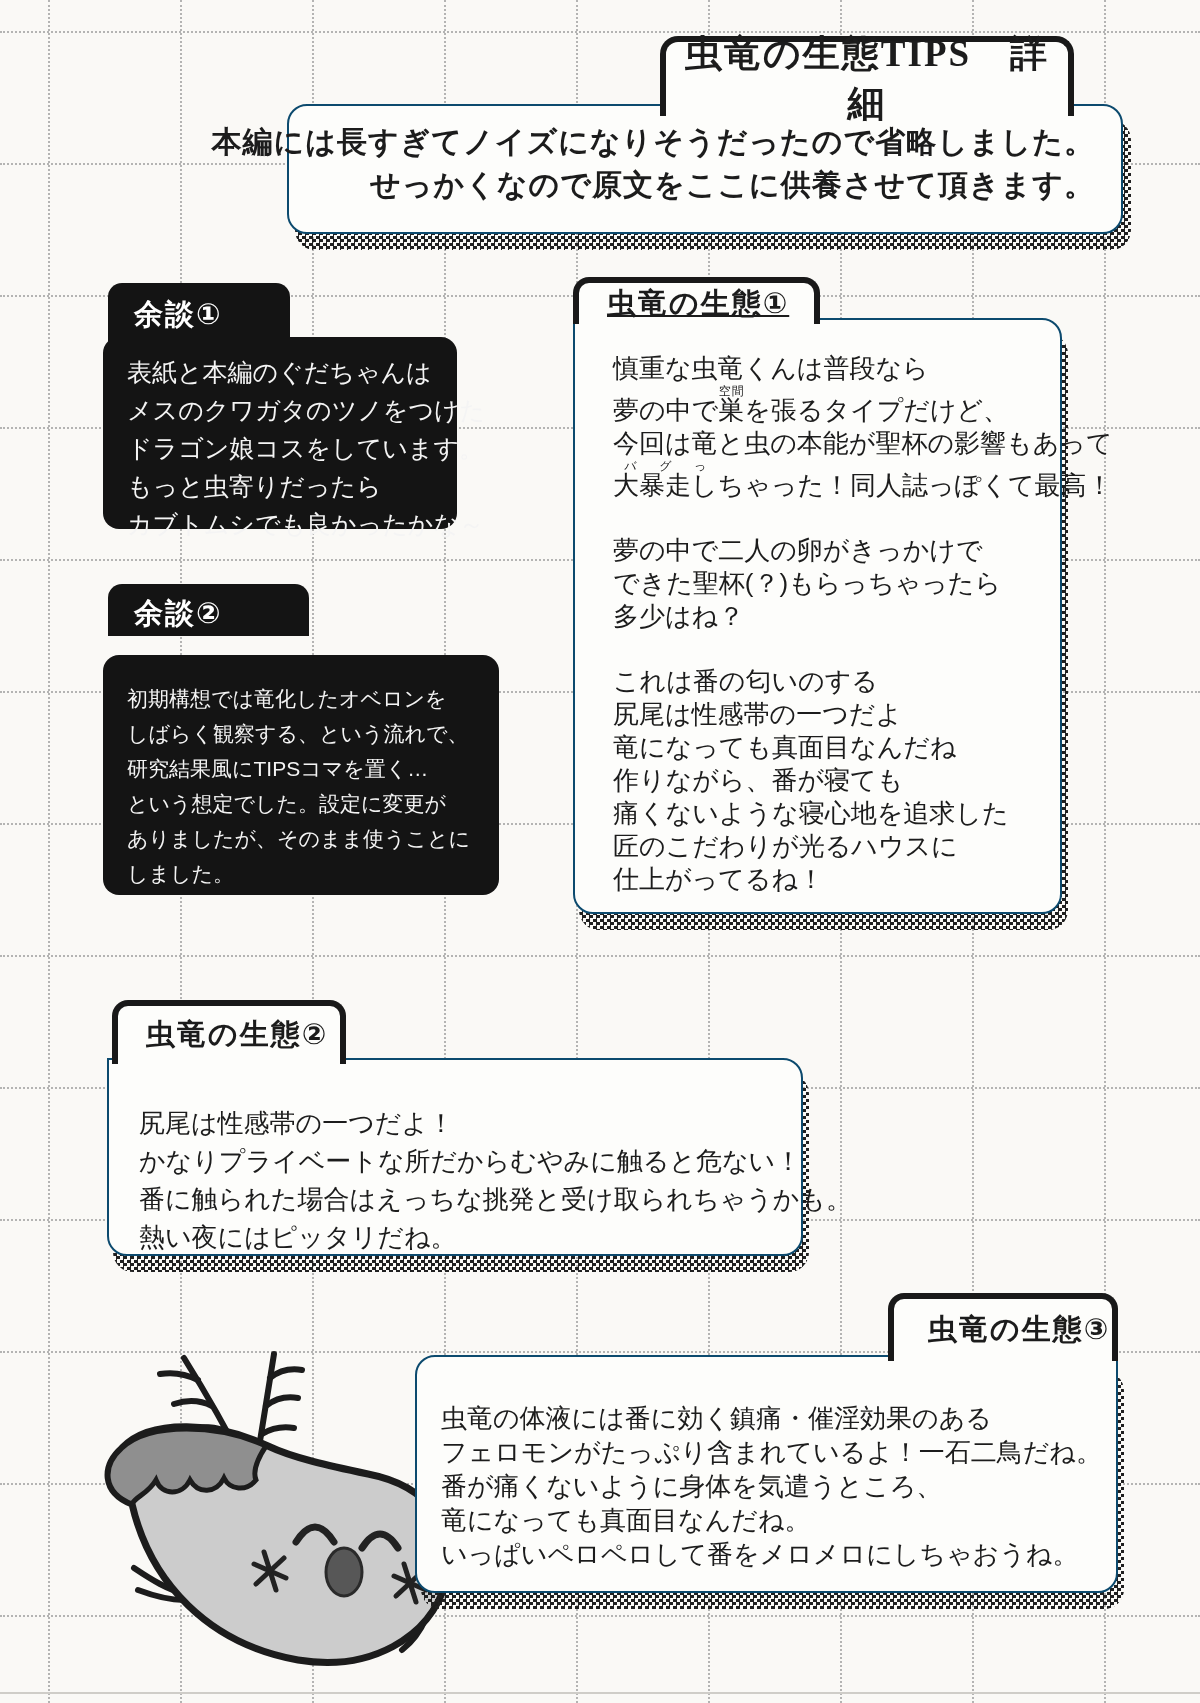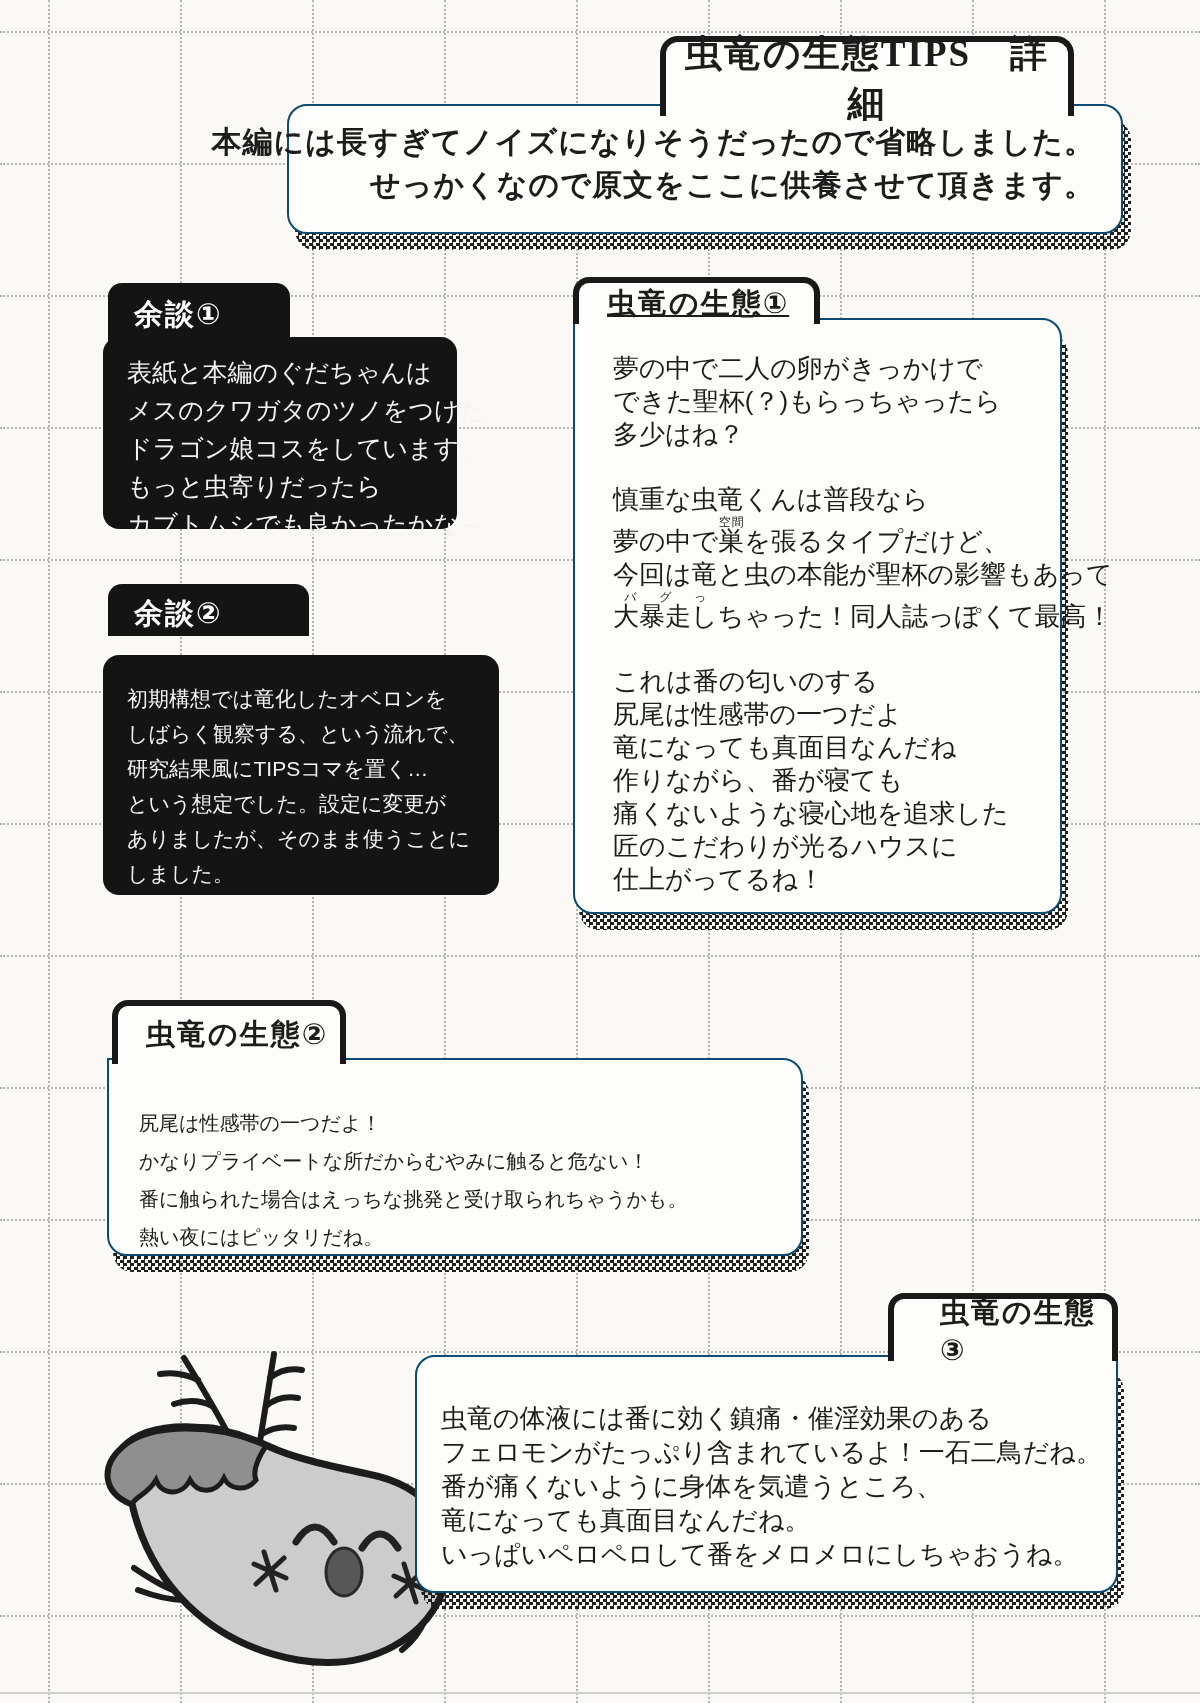--- a/index.html
+++ b/index.html
@@ -29,21 +29,21 @@
   .title-text{font-size:37px;font-weight:bold;letter-spacing:2px;width:100%;text-align:center;}
   .sub-lines{position:absolute;top:14px;right:26px;text-align:right;font-size:30px;font-weight:bold;line-height:43px;letter-spacing:1px;}
   .tab-label{font-size:29px;letter-spacing:2px;}
   .tline{white-space:nowrap;}
   .tpara + .tpara{margin-top:32px;}
   ruby rt{font-size:12px;letter-spacing:0;}
   
   #aside1-text{padding:16px 0 0 24px;font-size:25px;line-height:38px;}
   #aside2-text{padding:26px 0 0 24px;font-size:21px;line-height:35px;}
   #tip1-text{padding:32px 0 0 38px;font-size:26px;line-height:33px;}
-  #tip2-text{padding:44px 0 0 30px;font-size:20px;line-height:38px;}
+  #tip2-text{padding:44px 0 0 30px;font-size:26px;line-height:38px;}
   #tip3-text{padding:44px 0 0 24px;font-size:26px;line-height:34px;}
   .scan-edge{position:absolute;left:0;right:0;top:1692px;height:2px;background:#cfcdc8;z-index:1;}
   .mascot-wrap{position:absolute;left:58px;top:1282px;width:400px;height:400px;z-index:2;}
 </style>
 </head>
 <body>
 
 <div class="page">
 
   <div id="grid">
@@ -110,29 +110,29 @@
       </div>
   </div>
 
   <div class="shadow" style="left:579px;top:334px;width:489px;height:596px;"></div>
   <div class="tab" style="left:573px;top:277px;width:247px;height:47px;padding-left:28px;text-decoration:underline;">
     <span class="tab-label">虫竜の生態①</span>
   </div>
   <div class="panel" style="left:573px;top:318px;width:489px;height:596px;border-top-left-radius:0;">
     <div id="tip1-text">
         <div class="tpara">
-          <div class="tline">夢の中で二人の卵がきっかけで</div>
-          <div class="tline">できた聖杯(？)もらっちゃったら</div>
-          <div class="tline">多少はね？</div>
-        </div>
-        <div class="tpara">
           <div class="tline">慎重な虫竜くんは普段なら</div>
           <div class="tline">夢の中で<ruby>巣<rt>空間</rt></ruby>を張るタイプだけど、</div>
           <div class="tline">今回は竜と虫の本能が聖杯の影響もあって</div>
           <div class="tline"><ruby>大暴走し<rt>バグっ</rt></ruby>ちゃった！同人誌っぽくて最高！</div>
+        </div>
+        <div class="tpara">
+          <div class="tline">夢の中で二人の卵がきっかけで</div>
+          <div class="tline">できた聖杯(？)もらっちゃったら</div>
+          <div class="tline">多少はね？</div>
         </div>
         <div class="tpara">
           <div class="tline">これは番の匂いのする</div>
           <div class="tline">尻尾は性感帯の一つだよ</div>
           <div class="tline">竜になっても真面目なんだね</div>
           <div class="tline">作りながら、番が寝ても</div>
           <div class="tline">痛くないような寝心地を追求した</div>
           <div class="tline">匠のこだわりが光るハウスに</div>
           <div class="tline">仕上がってるね！</div>
         </div>
@@ -192,21 +192,21 @@
           <path d="M 206 270 L 218 308"></path>
           <path d="M 226 276 L 198 302"></path>
         <path d="M 336 294 L 368 308"></path>
           <path d="M 346 282 L 358 320"></path>
           <path d="M 366 288 L 338 314"></path>
       </g>
     </svg>
   </div>
 
   <div class="shadow" style="left:421px;top:1371px;width:703px;height:238px;"></div>
-  <div class="tab" style="left:888px;top:1293px;width:230px;height:68px;padding-left:46px;">
+  <div class="tab" style="left:888px;top:1293px;width:230px;height:68px;padding-left:34px;">
     <span class="tab-label">虫竜の生態③</span>
   </div>
   <div class="panel" style="left:415px;top:1355px;width:703px;height:238px;border-top-right-radius:0;">
     <div id="tip3-text">
         <div class="tpara">
           <div class="tline">虫竜の体液には番に効く鎮痛・催淫効果のある</div>
           <div class="tline">フェロモンがたっぷり含まれているよ！一石二鳥だね。</div>
           <div class="tline">番が痛くないように身体を気遣うところ、</div>
           <div class="tline">竜になっても真面目なんだね。</div>
           <div class="tline">いっぱいペロペロして番をメロメロにしちゃおうね。</div>

